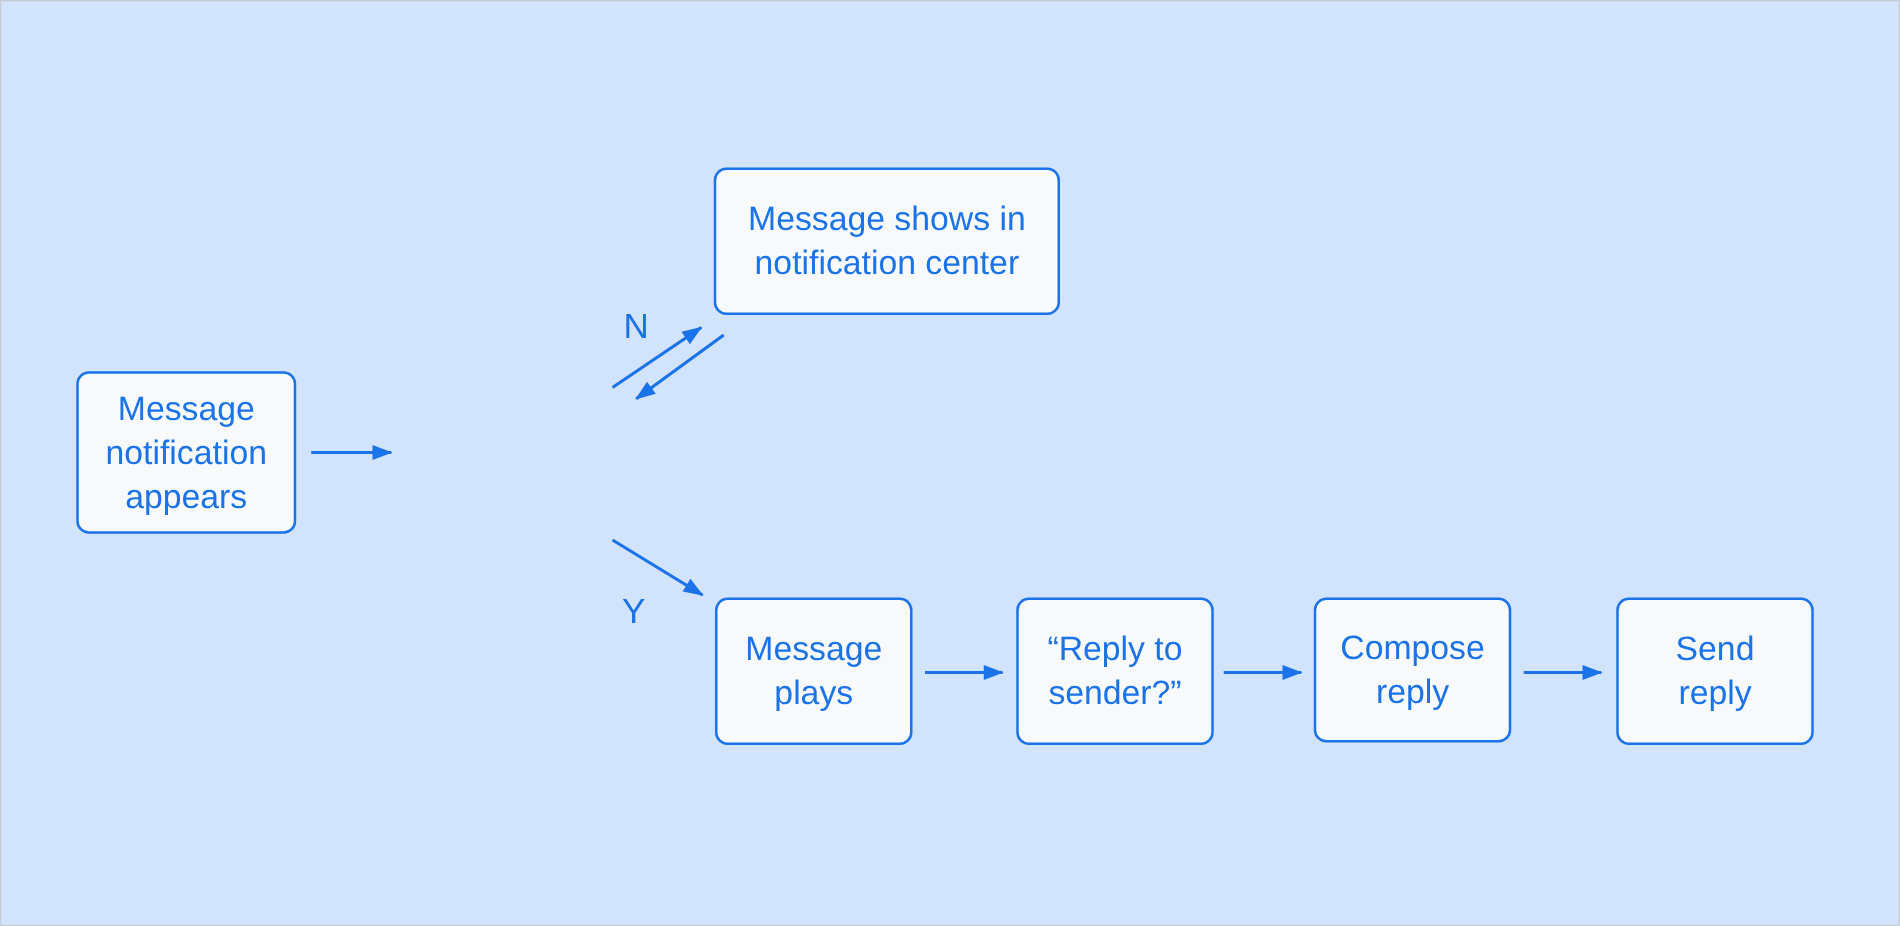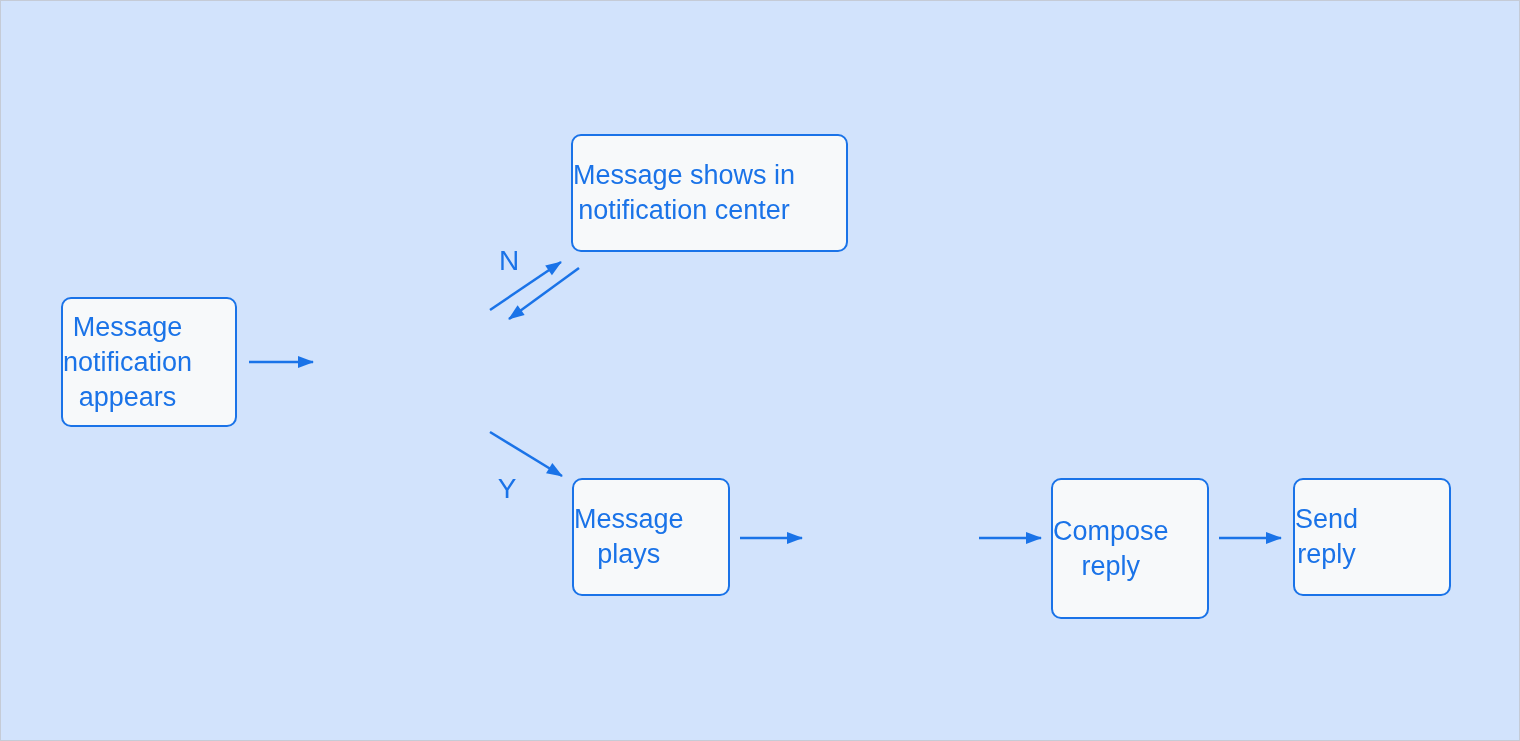--- a/index.html
+++ b/index.html
@@ -30,20 +30,21 @@
     fill: none;
   }
   .arrowhead-shape {
     fill: var(--arrow, #1a73e8);
   }
   .node {
     position: absolute;
     box-sizing: border-box;
     display: flex;
     align-items: center;
+    justify-content: center;
     text-align: center;
   }
   .node .node-label {
     white-space: pre-line;
   }
   .box {
     background: var(--node-fill, #f7f9fa);
     border: 2px solid var(--node-border, #1a73e8);
     border-radius: 10px;
     color: var(--node-text, #1a73e8);
@@ -67,21 +68,21 @@
     line-height: 30px;
   }
   .edge-label-no  { left: 493px; top: 245px; }
   .edge-label-yes { left: 491px; top: 473px; }
 
   .node-start               { left: 60px;   top: 296px; width: 176px; height: 130px; }
   .node-decision            { left: 321px;  top: 270px; width: 184px; height: 184px; }
   .node-notification-center { left: 570px;  top: 133px; width: 277px; height: 118px; }
   .node-message-plays       { left: 571px;  top: 477px; width: 158px; height: 118px; }
   .node-reply-to-sender     { left: 812px;  top: 477px; width: 158px; height: 118px; }
-  .node-compose-reply       { left: 1050px; top: 477px; width: 158px; height: 141px; }
+  .node-compose-reply       { left: 1050px; top: 477px; width: 158px; height: 116px; }
   .node-send-reply          { left: 1292px; top: 477px; width: 158px; height: 118px; }
 </style>
 </head>
 <body>
 
 <div class="canvas">
 
   <svg class="edges-layer" viewBox="0 0 1520 741" xmlns="http://www.w3.org/2000/svg">
     <defs>
       <marker id="arrowhead" markerUnits="userSpaceOnUse" markerWidth="18" markerHeight="14" refX="16" refY="7" orient="auto">
@@ -107,20 +108,24 @@
   <div class="node box node-notification-center">
     <span class="node-label">Message shows in
 notification center</span>
   </div>
 
   <div class="node box node-message-plays">
     <span class="node-label">Message
 plays</span>
   </div>
 
+  <div class="node box node-reply-to-sender">
+    <span class="node-label">“Reply to
+sender?”</span>
+  </div>
 
   <div class="node box node-compose-reply">
     <span class="node-label">Compose
 reply</span>
   </div>
 
   <div class="node box node-send-reply">
     <span class="node-label">Send
 reply</span>
   </div>

